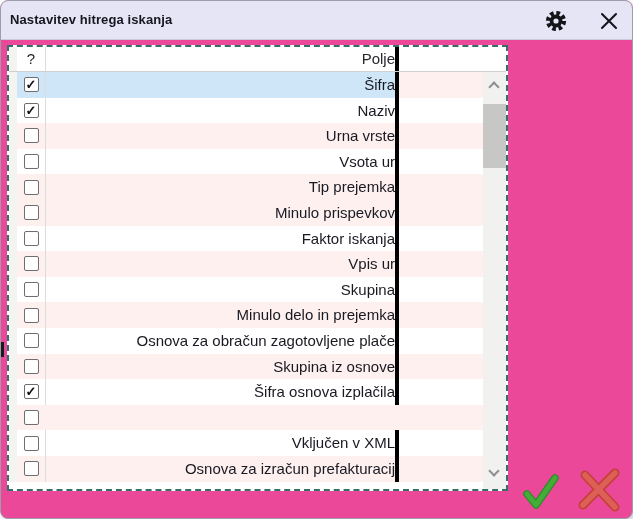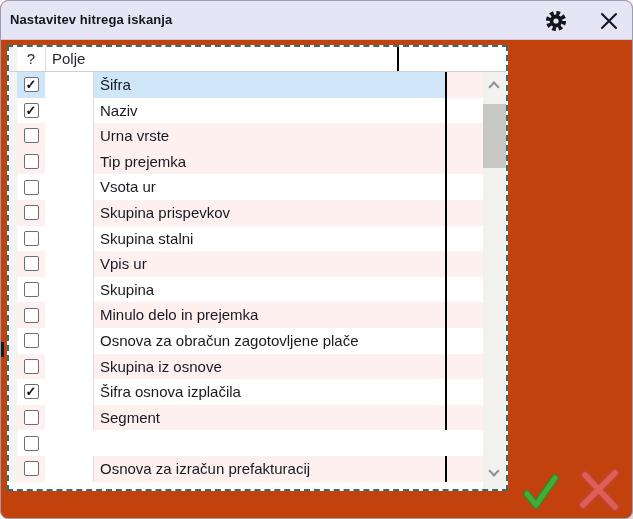--- a/index.html
+++ b/index.html
@@ -1,25 +1,26 @@
 <!DOCTYPE html>
 <html><head>
 <meta charset="utf-8">
 <style>
   html,body { margin:0; padding:0; background:#ffffff; }
   * { box-sizing:border-box; }
 
   .window {
     position:relative; width:633px; height:519px;
-    background:#c2410c;
+    background:#ec4899;
     border:1px solid #9d9dae;
     border-radius:8px;
     overflow:hidden;
     font-family:"Liberation Sans", sans-serif;
     box-shadow:3px 4px 8px rgba(90,90,110,.30);
+    text-align:right;
   }
 
   
   .titlebar {
     position:absolute; top:0; left:0; right:0; height:39px;
     background:#e5e5f6; border-bottom:1px solid #cacada;
   }
   .title {
     position:absolute; left:9px; top:11px;
     font-size:13px; font-weight:bold; color:#16161f;
@@ -36,33 +37,33 @@
   }
   .grid-header {
     display:flex; height:25px; border-bottom:1px solid #cfcfcd;
     background:#ffffff;
     font-size:15px; color:#26262e; line-height:24px;
   }
   .gutter      { width:8px; background:#f3f3f1; flex:0 0 auto; }
   .col-check   { width:28px; flex:0 0 auto; display:flex; align-items:center; justify-content:center; }
   .col-field   {
     width:354px; flex:0 0 auto;
-    border-left:1px solid #dcdcda; border-right:2px solid #000000;
+    border-left:1px solid #dcdcda; border-right:4px solid #000000;
     padding-left:6px; white-space:nowrap; overflow:hidden;
   }
   .col-extra   { flex:1 1 auto; }
   .grid-header .col-check { font-size:15px; }
 
   .grid-rows {
     position:absolute; top:25px; left:0; right:0; bottom:0;
     overflow:hidden;
   }
   .grid-row { display:flex; height:25.6px; background:#ffffff; }
   .grid-row .col-field {
-    font-size:15px; color:#191922; line-height:25.6px;margin-left:48px;
+    font-size:15px; color:#191922; line-height:25.6px;
   }
   .grid-row.alt .col-check,
   .grid-row.alt .col-field,
   .grid-row.alt .col-extra { background:#fdf0ef; }
   .grid-row.selected .col-check,
   .grid-row.selected .col-field { background:#cfe6f8; }
 
   .checkbox {
     width:15px; height:15px;
     border:1px solid #6e6e6e; border-radius:2px;
@@ -147,50 +148,50 @@
     <div class="col-extra"></div>
   </div>
         <div class="grid-row alt">
     <div class="gutter"></div>
     <div class="col-check">
       <span class="checkbox"></span>
     </div>
     <div class="col-field">Urna vrste</div>
     <div class="col-extra"></div>
   </div>
+        <div class="grid-row">
+    <div class="gutter"></div>
+    <div class="col-check">
+      <span class="checkbox"></span>
+    </div>
+    <div class="col-field">Vsota ur</div>
+    <div class="col-extra"></div>
+  </div>
         <div class="grid-row alt">
     <div class="gutter"></div>
     <div class="col-check">
       <span class="checkbox"></span>
     </div>
     <div class="col-field">Tip prejemka</div>
     <div class="col-extra"></div>
   </div>
-        <div class="grid-row">
-    <div class="gutter"></div>
-    <div class="col-check">
-      <span class="checkbox"></span>
-    </div>
-    <div class="col-field">Vsota ur</div>
-    <div class="col-extra"></div>
-  </div>
-        <div class="grid-row alt">
-    <div class="gutter"></div>
-    <div class="col-check">
-      <span class="checkbox"></span>
-    </div>
-    <div class="col-field">Skupina prispevkov</div>
-    <div class="col-extra"></div>
-  </div>
-        <div class="grid-row">
-    <div class="gutter"></div>
-    <div class="col-check">
-      <span class="checkbox"></span>
-    </div>
-    <div class="col-field">Skupina stalni</div>
+        <div class="grid-row alt">
+    <div class="gutter"></div>
+    <div class="col-check">
+      <span class="checkbox"></span>
+    </div>
+    <div class="col-field">Minulo prispevkov</div>
+    <div class="col-extra"></div>
+  </div>
+        <div class="grid-row">
+    <div class="gutter"></div>
+    <div class="col-check">
+      <span class="checkbox"></span>
+    </div>
+    <div class="col-field">Faktor iskanja</div>
     <div class="col-extra"></div>
   </div>
         <div class="grid-row alt">
     <div class="gutter"></div>
     <div class="col-check">
       <span class="checkbox"></span>
     </div>
     <div class="col-field">Vpis ur</div>
     <div class="col-extra"></div>
   </div>
@@ -232,28 +233,28 @@
       <span class="checkbox">✓</span>
     </div>
     <div class="col-field">Šifra osnova izplačila</div>
     <div class="col-extra"></div>
   </div>
         <div class="grid-row alt">
     <div class="gutter"></div>
     <div class="col-check">
       <span class="checkbox"></span>
     </div>
-    <div class="col-field">Segment</div>
-    <div class="col-extra"></div>
-  </div>
-        <div class="grid-row">
-    <div class="gutter"></div>
-    <div class="col-check">
-      <span class="checkbox"></span>
-    </div>
+    <div class="col-extra"></div>
+  </div>
+        <div class="grid-row">
+    <div class="gutter"></div>
+    <div class="col-check">
+      <span class="checkbox"></span>
+    </div>
+    <div class="col-field">Vključen v XML</div>
     <div class="col-extra"></div>
   </div>
         <div class="grid-row alt">
     <div class="gutter"></div>
     <div class="col-check">
       <span class="checkbox"></span>
     </div>
     <div class="col-field">Osnova za izračun prefakturacij</div>
     <div class="col-extra"></div>
   </div>

